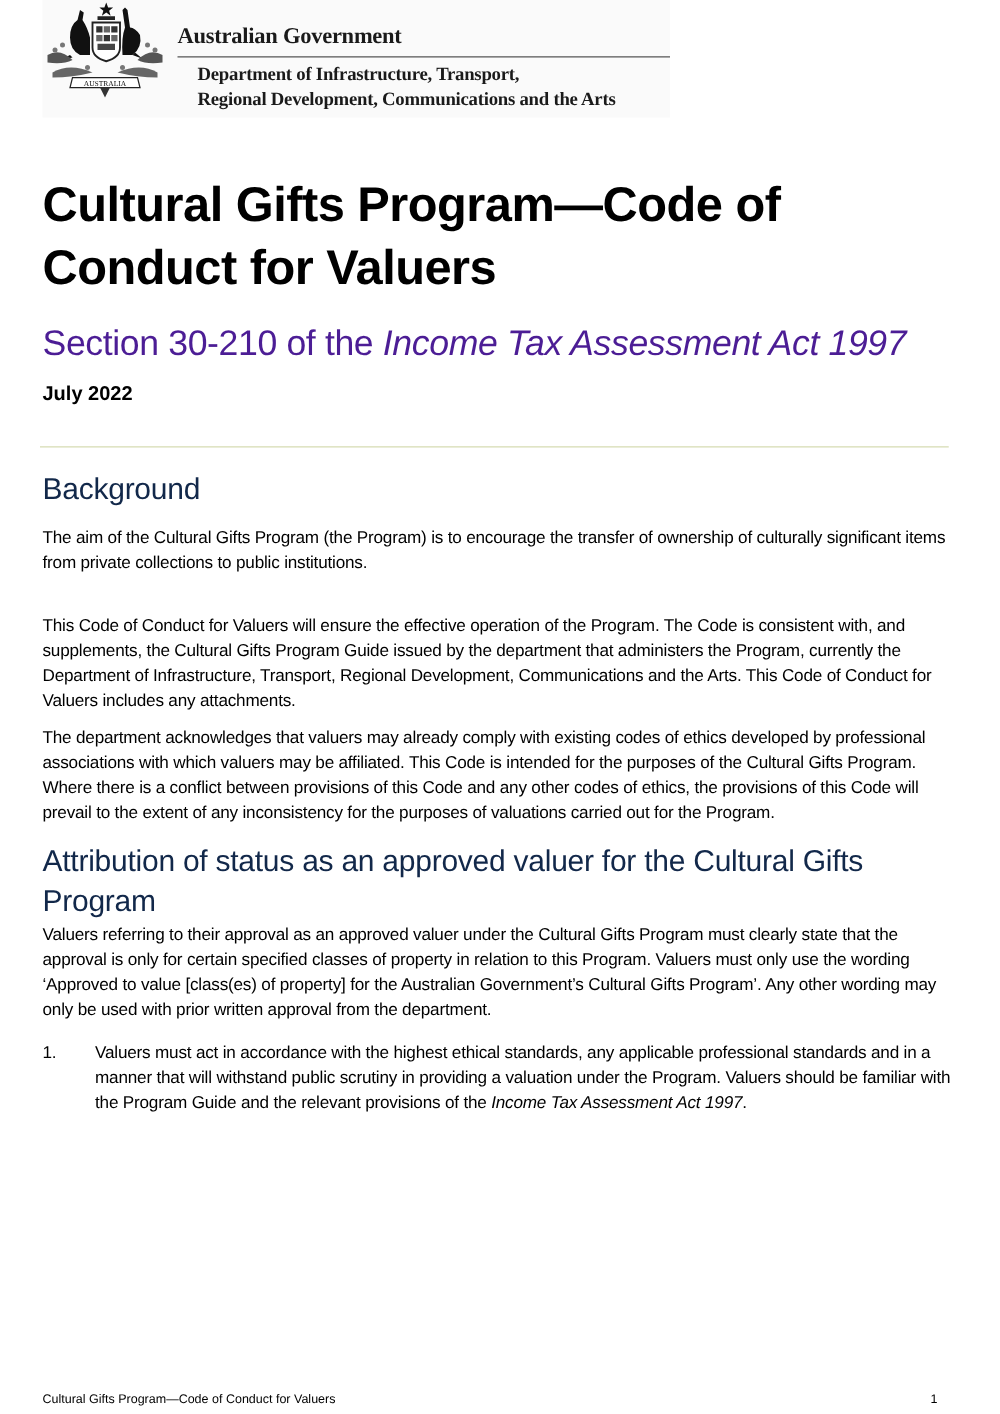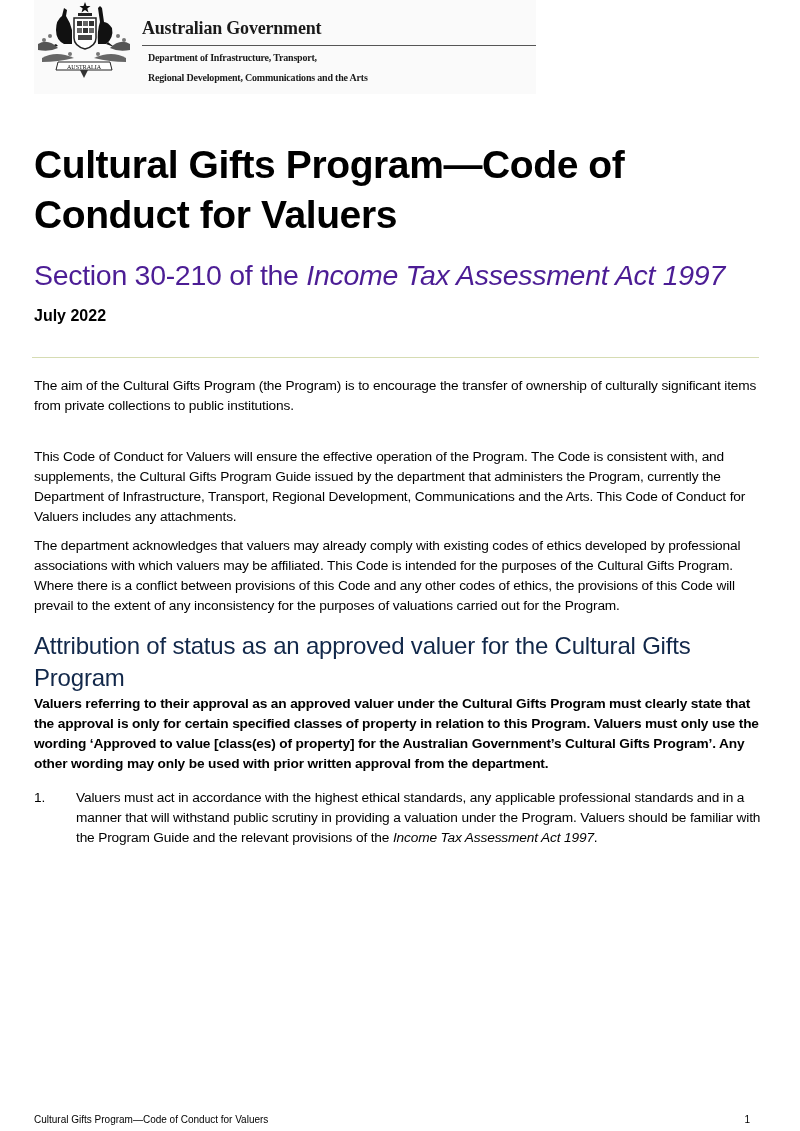--- a/index.html
+++ b/index.html
@@ -36,22 +36,22 @@
     .gov-name {
       position: absolute; top: 18px; left: 0;
       font-size: 18px; letter-spacing: -0.2px;
       white-space: nowrap;
     }
     .gov-rule {
       position: absolute; top: 45px; left: 0;
       width: 394px; height: 1px; background: #555555;
     }
     .dept-line {
-      position: absolute; left: 6px;
-      font-size: 10px; letter-spacing: -0.2px;
+      position: absolute; left: 16px;
+      font-size: 15px; letter-spacing: -0.2px;
       white-space: nowrap;
     }
     .dept-line.l1 { top: 52px; }
     .dept-line.l2 { top: 72px; }
 
     
     .doc-title {
       position: absolute; left: 34px; top: 140px;
       width: 720px;
       font-size: 39px; line-height: 50px;
@@ -92,21 +92,21 @@
       font-size: 13.7px;
       line-height: 20px;
       color: #000000;
       letter-spacing: -0.15px;
     }
     #h-background { margin-bottom: 12px; }
     #p1 { margin-bottom: 9px; }
     #p2 { margin-bottom: 9px; margin-top: 31px; }
     #p3 { margin-bottom: 14px; }
     #h-attribution { margin-bottom: 0; }
-    #p4 { margin-bottom: 14px; font-weight: bold; }
+    #p4 { margin-bottom: 14px; }
     #h-standard { margin-bottom: 10px; }
 
     .numbered-item {
       display: flex;
       font-size: 13.7px; line-height: 20px;
       letter-spacing: -0.15px;
     }
     .numbered-item .num { width: 42px; flex: 0 0 42px; }
     .numbered-item .item-text { flex: 1; }
     .numbered-item em { font-style: italic; }
@@ -174,20 +174,21 @@
 <div class="doc-subtitle">
   <span>Section 30-210 of the </span><em>Income Tax Assessment Act 1997</em>
 </div>
 
 <div class="doc-date">July 2022</div>
 
 <div class="divider"></div>
 
 <div class="content">
 
+  <h2 class="section-heading" id="h-background">Background</h2>
   <p class="body-text" id="p1">The aim of the Cultural Gifts Program (the Program) is to encourage the transfer of ownership of culturally significant items from private collections to public institutions.</p>
   <p class="body-text" id="p2">This Code of Conduct for Valuers will ensure the effective operation of the Program. The Code is consistent with, and supplements, the Cultural Gifts Program Guide issued by the department that administers the Program, currently the Department of Infrastructure, Transport, Regional Development, Communications and the Arts. This Code of Conduct for Valuers includes any attachments.</p>
   <p class="body-text" id="p3">The department acknowledges that valuers may already comply with existing codes of ethics developed by professional associations with which valuers may be affiliated. This Code is intended for the purposes of the Cultural Gifts Program. Where there is a conflict between provisions of this Code and any other codes of ethics, the provisions of this Code will prevail to the extent of any inconsistency for the purposes of valuations carried out for the Program.</p>
 
   <h2 class="section-heading" id="h-attribution">Attribution of status as an approved valuer for the Cultural Gifts Program</h2>
   <p class="body-text" id="p4">Valuers referring to their approval as an approved valuer under the Cultural Gifts Program must clearly state that the approval is only for certain specified classes of property in relation to this Program. Valuers must only use the wording ‘Approved to value [class(es) of property] for the Australian Government’s Cultural Gifts Program’. Any other wording may only be used with prior written approval from the department.</p>
 
   <div class="numbered-item">
     <span class="num">1.</span>
     <span class="item-text"><span>Valuers must act in accordance with the highest ethical standards, any applicable professional standards and in a manner that will withstand public scrutiny in providing a valuation under the Program. Valuers should be familiar with the Program Guide and the relevant provisions of the </span><em>Income Tax Assessment Act 1997</em><span>.</span></span>

